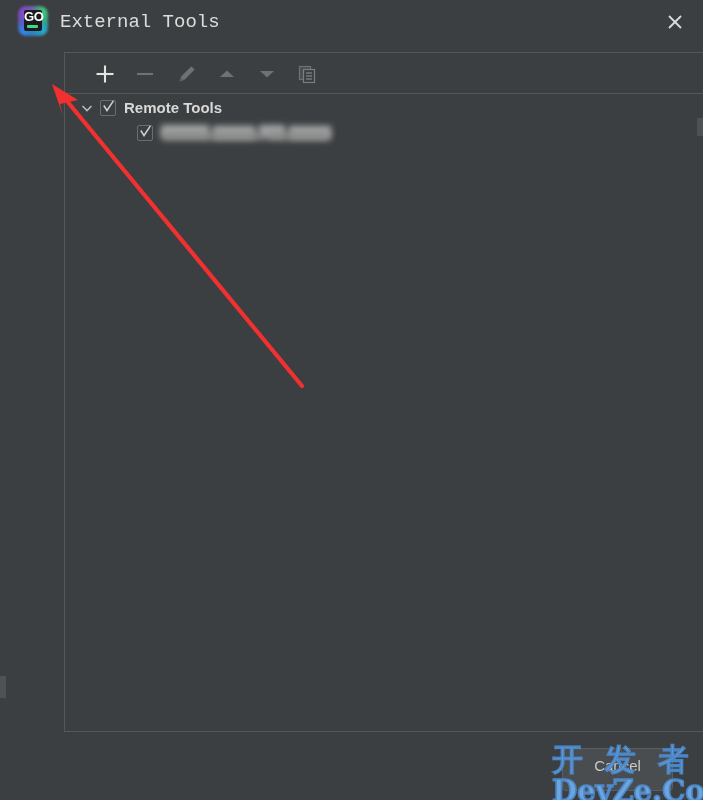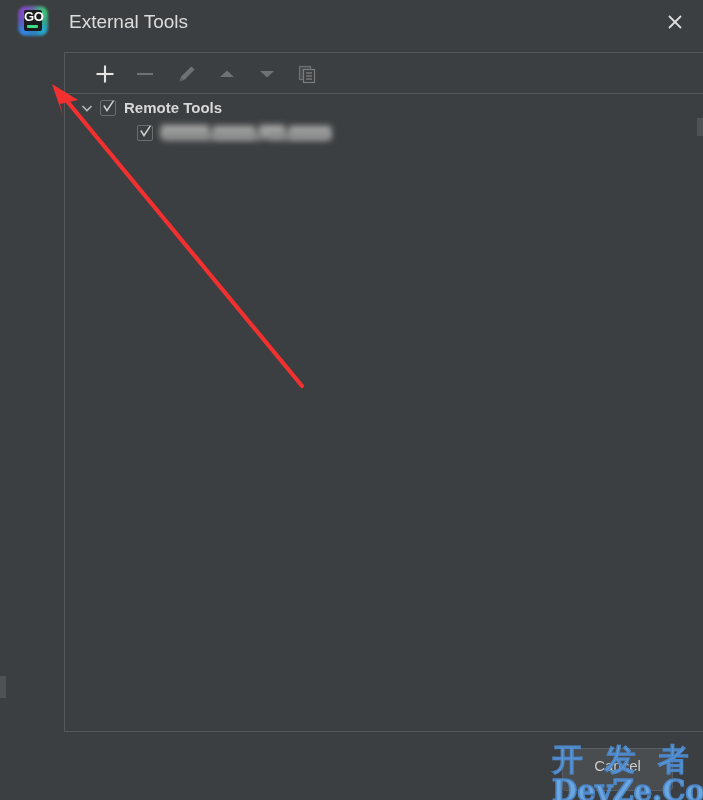--- a/index.html
+++ b/index.html
@@ -71,26 +71,27 @@
   }
   #app-logo .underbar {
     position: absolute;
     left: 11px; top: 21px;
     width: 11px; height: 3px;
     background: #3ddc84;
     border-radius: 1px;
   }
   #dialog-title {
     position: absolute;
-    left: 69px; top: 8px;
+    left: 60px; top: 8px;
     height: 28px;
     line-height: 28px;
     color: #dcdcdc;
     font-size: 19px;
     white-space: nowrap;
+    font-family: Liberation Mono, monospace;
   }
   #close-button {
     position: absolute;
     right: 12px; top: 6px;
     width: 32px; height: 32px;
     cursor: pointer;
   }
   #close-button svg { display: block; }
 
   

